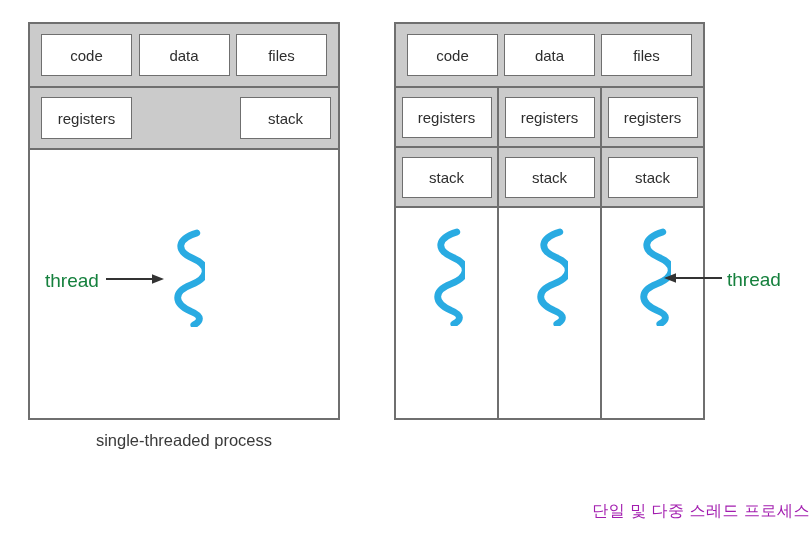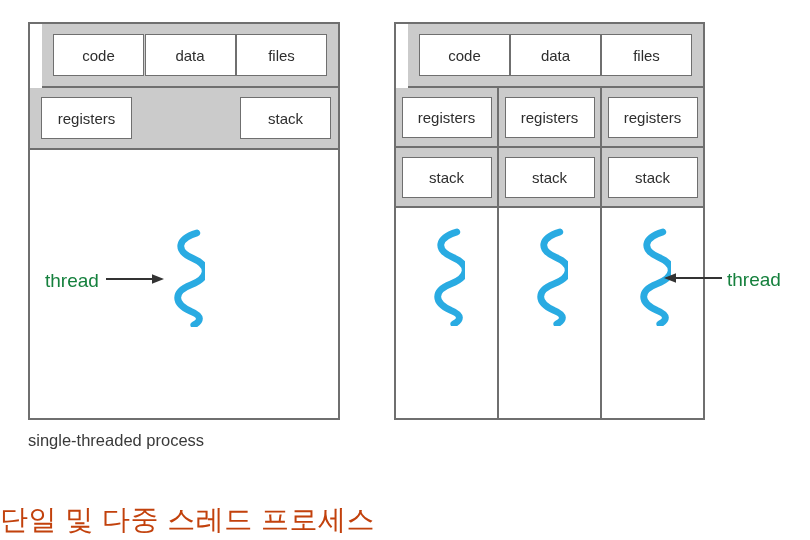--- a/index.html
+++ b/index.html
@@ -28,21 +28,20 @@
   #right-panel { left: 394px; width: 311px; }
 
   .band1 {
     height: 62px;
     background: #cbcbcb;
     border-bottom: 2px solid #6f6f6f;
     display: flex;
     align-items: center;
     justify-content: space-between;
     padding: 0 11px;
-    margin-left: 12px;
   }
   .mini-box {
     width: 91px;
     height: 42px;
     background: #ffffff;
     border: 1.5px solid #6f6f6f;
     box-sizing: border-box;
     display: flex;
     align-items: center;
     justify-content: center;
@@ -106,32 +105,33 @@
     position: absolute;
     left: 139px;
     top: 205px;
   }
 
   .panel-caption {
     position: absolute;
     top: 431px;
     font-size: 16.5px;
     color: #3a3a3a;
+    text-align: center;
   }
   #left-caption  { left: 28px;  width: 312px; }
   #right-caption { left: 394px; width: 311px; }
 
   #figure-caption {
     position: absolute;
     left: 0;
     top: 501px;
     width: 810px;
-    text-align: left;
-    font-size: 28px;
-    color: #c2410c;
+    text-align: right;
+    font-size: 16px;
+    color: #a21caf;
     letter-spacing: 0.5px;
   }
 </style>
 </head>
 <body>
 
 <div id="stage">
 
   <div class="panel" id="left-panel">
 

